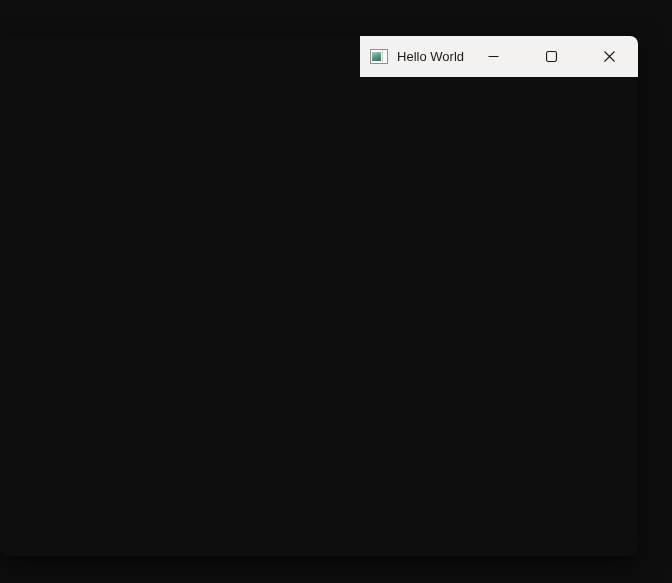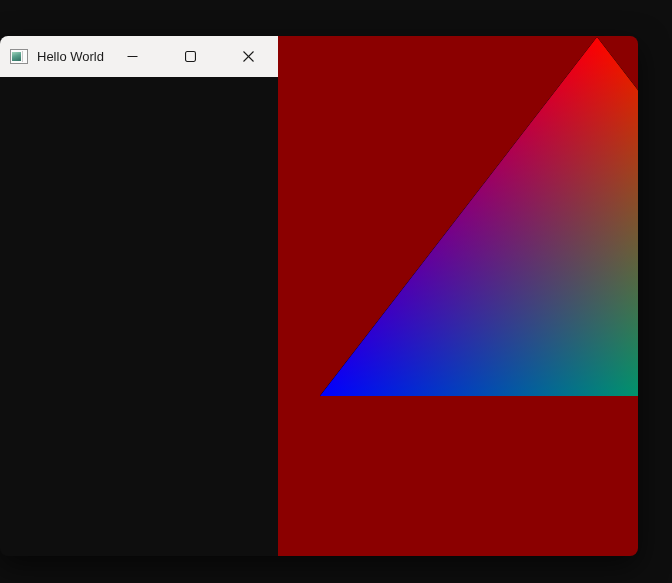--- a/index.html
+++ b/index.html
@@ -13,22 +13,23 @@
     width: 672px; height: 583px;
     overflow: hidden;
   }
   .window {
     position: absolute;
     left: 0; top: 36px;
     width: 638px; height: 520px;
     border-radius: 8px;
     overflow: hidden;
     display: flex;
-    flex-direction: row;
+    flex-direction: column;
     box-shadow: 0 10px 30px rgba(0,0,0,0.6);
+    align-items: flex-end;
   }
   .titlebar {
     height: 41px;
     flex: 0 0 41px;
     display: flex;
     align-items: center;
     padding-left: 10px;
     box-sizing: border-box;
     user-select: none;
   }

